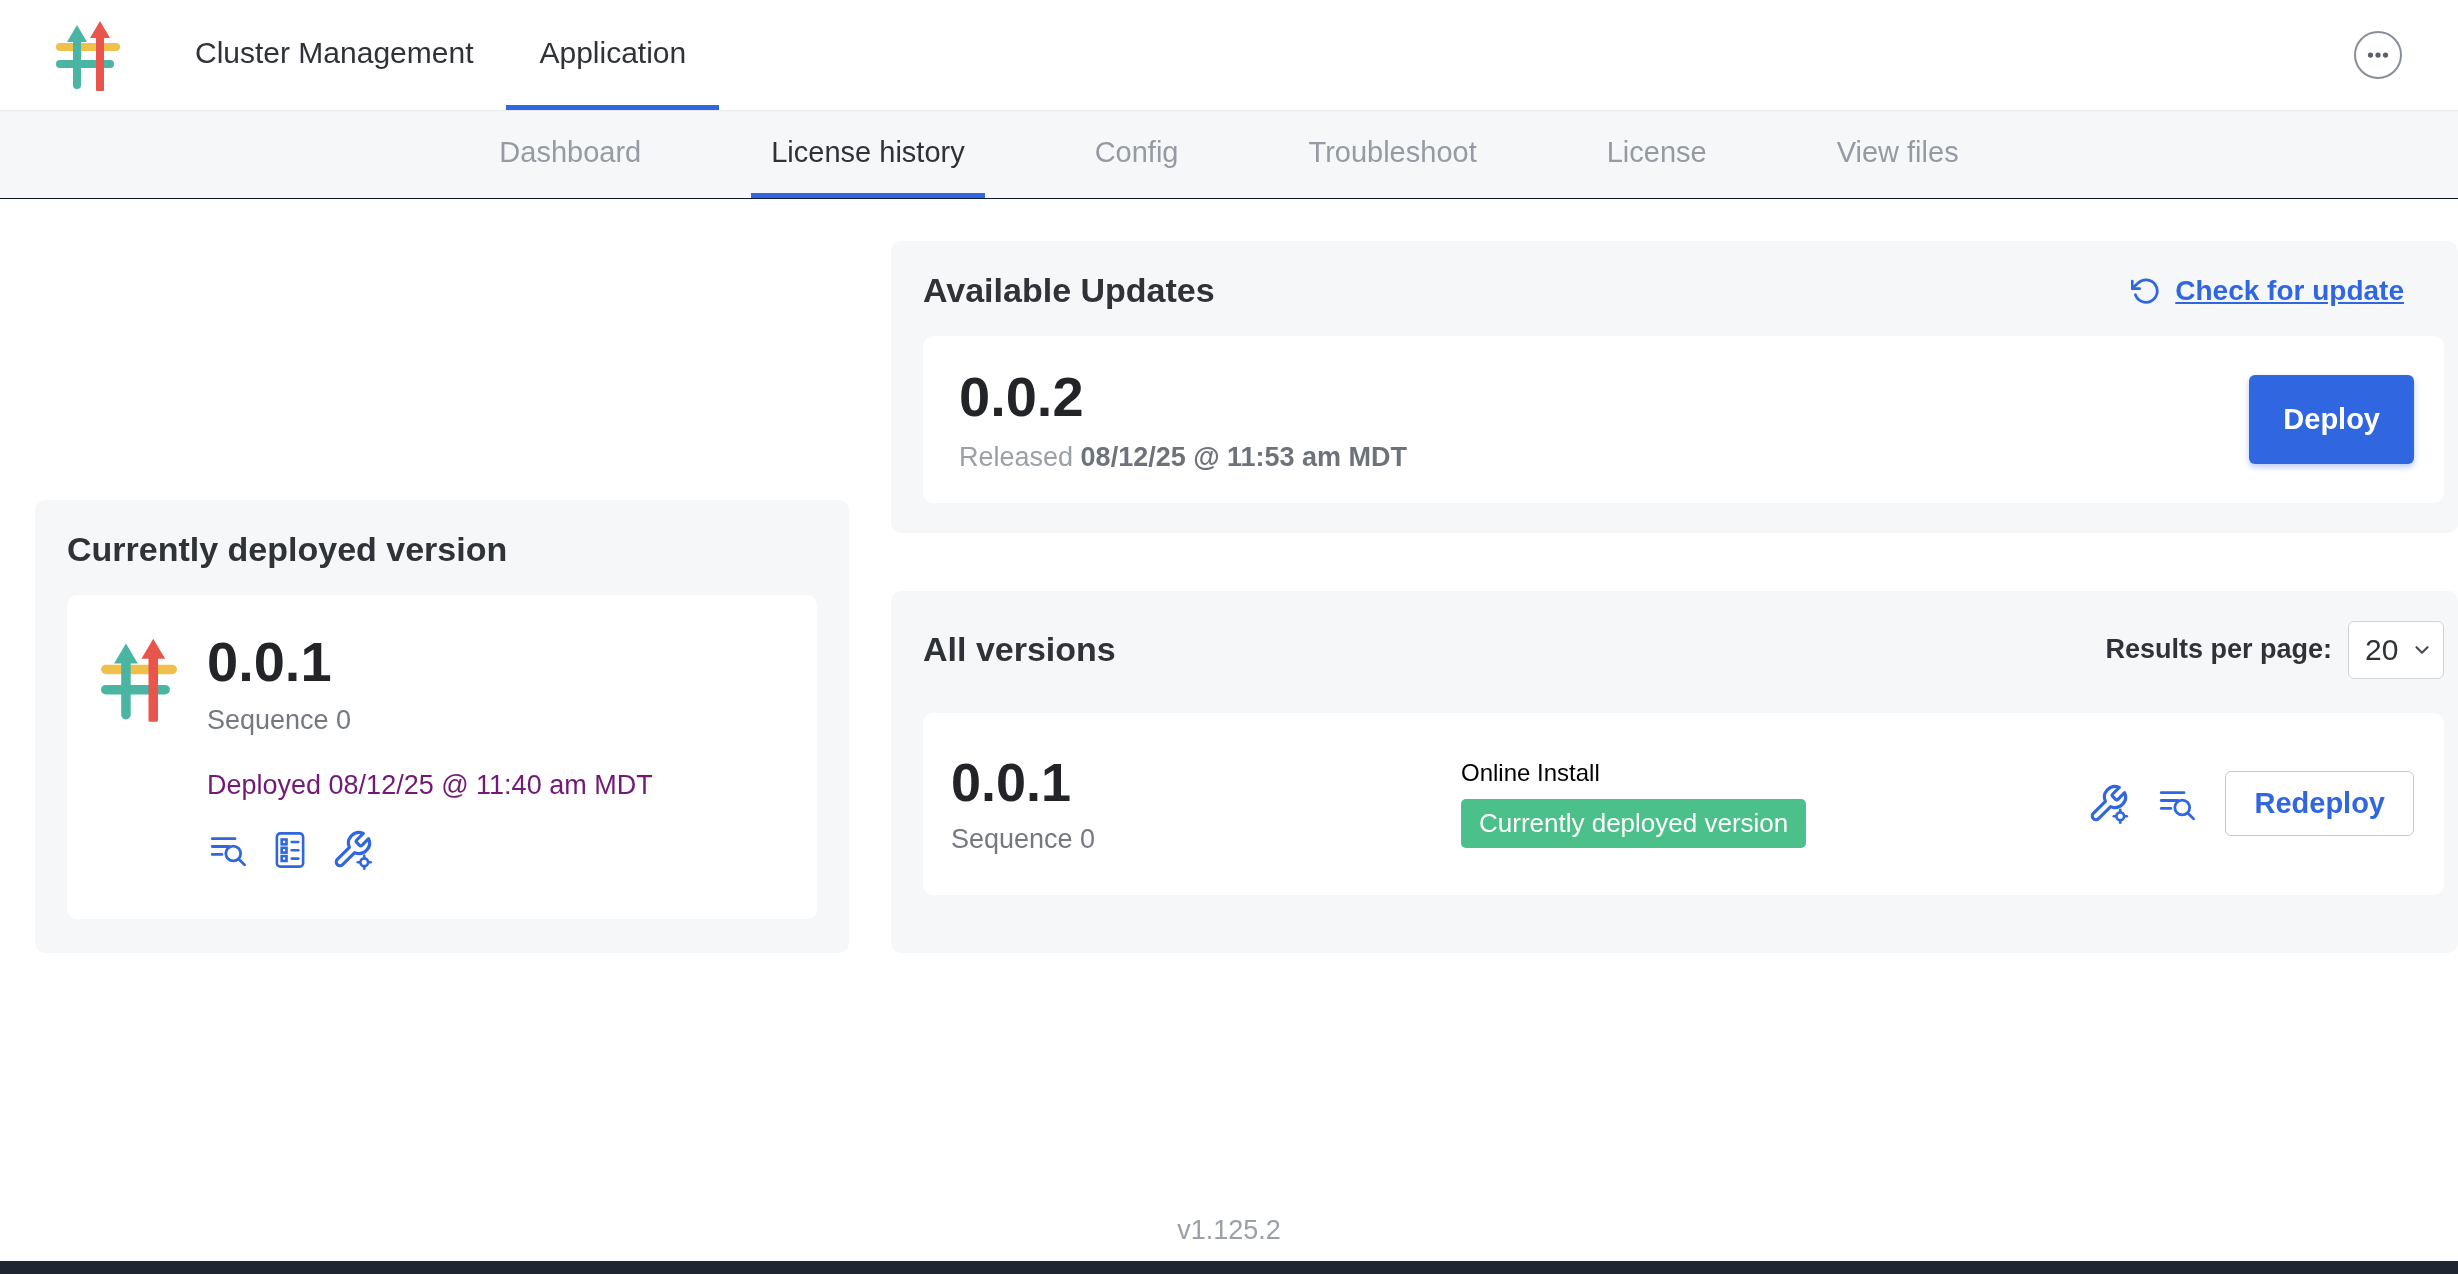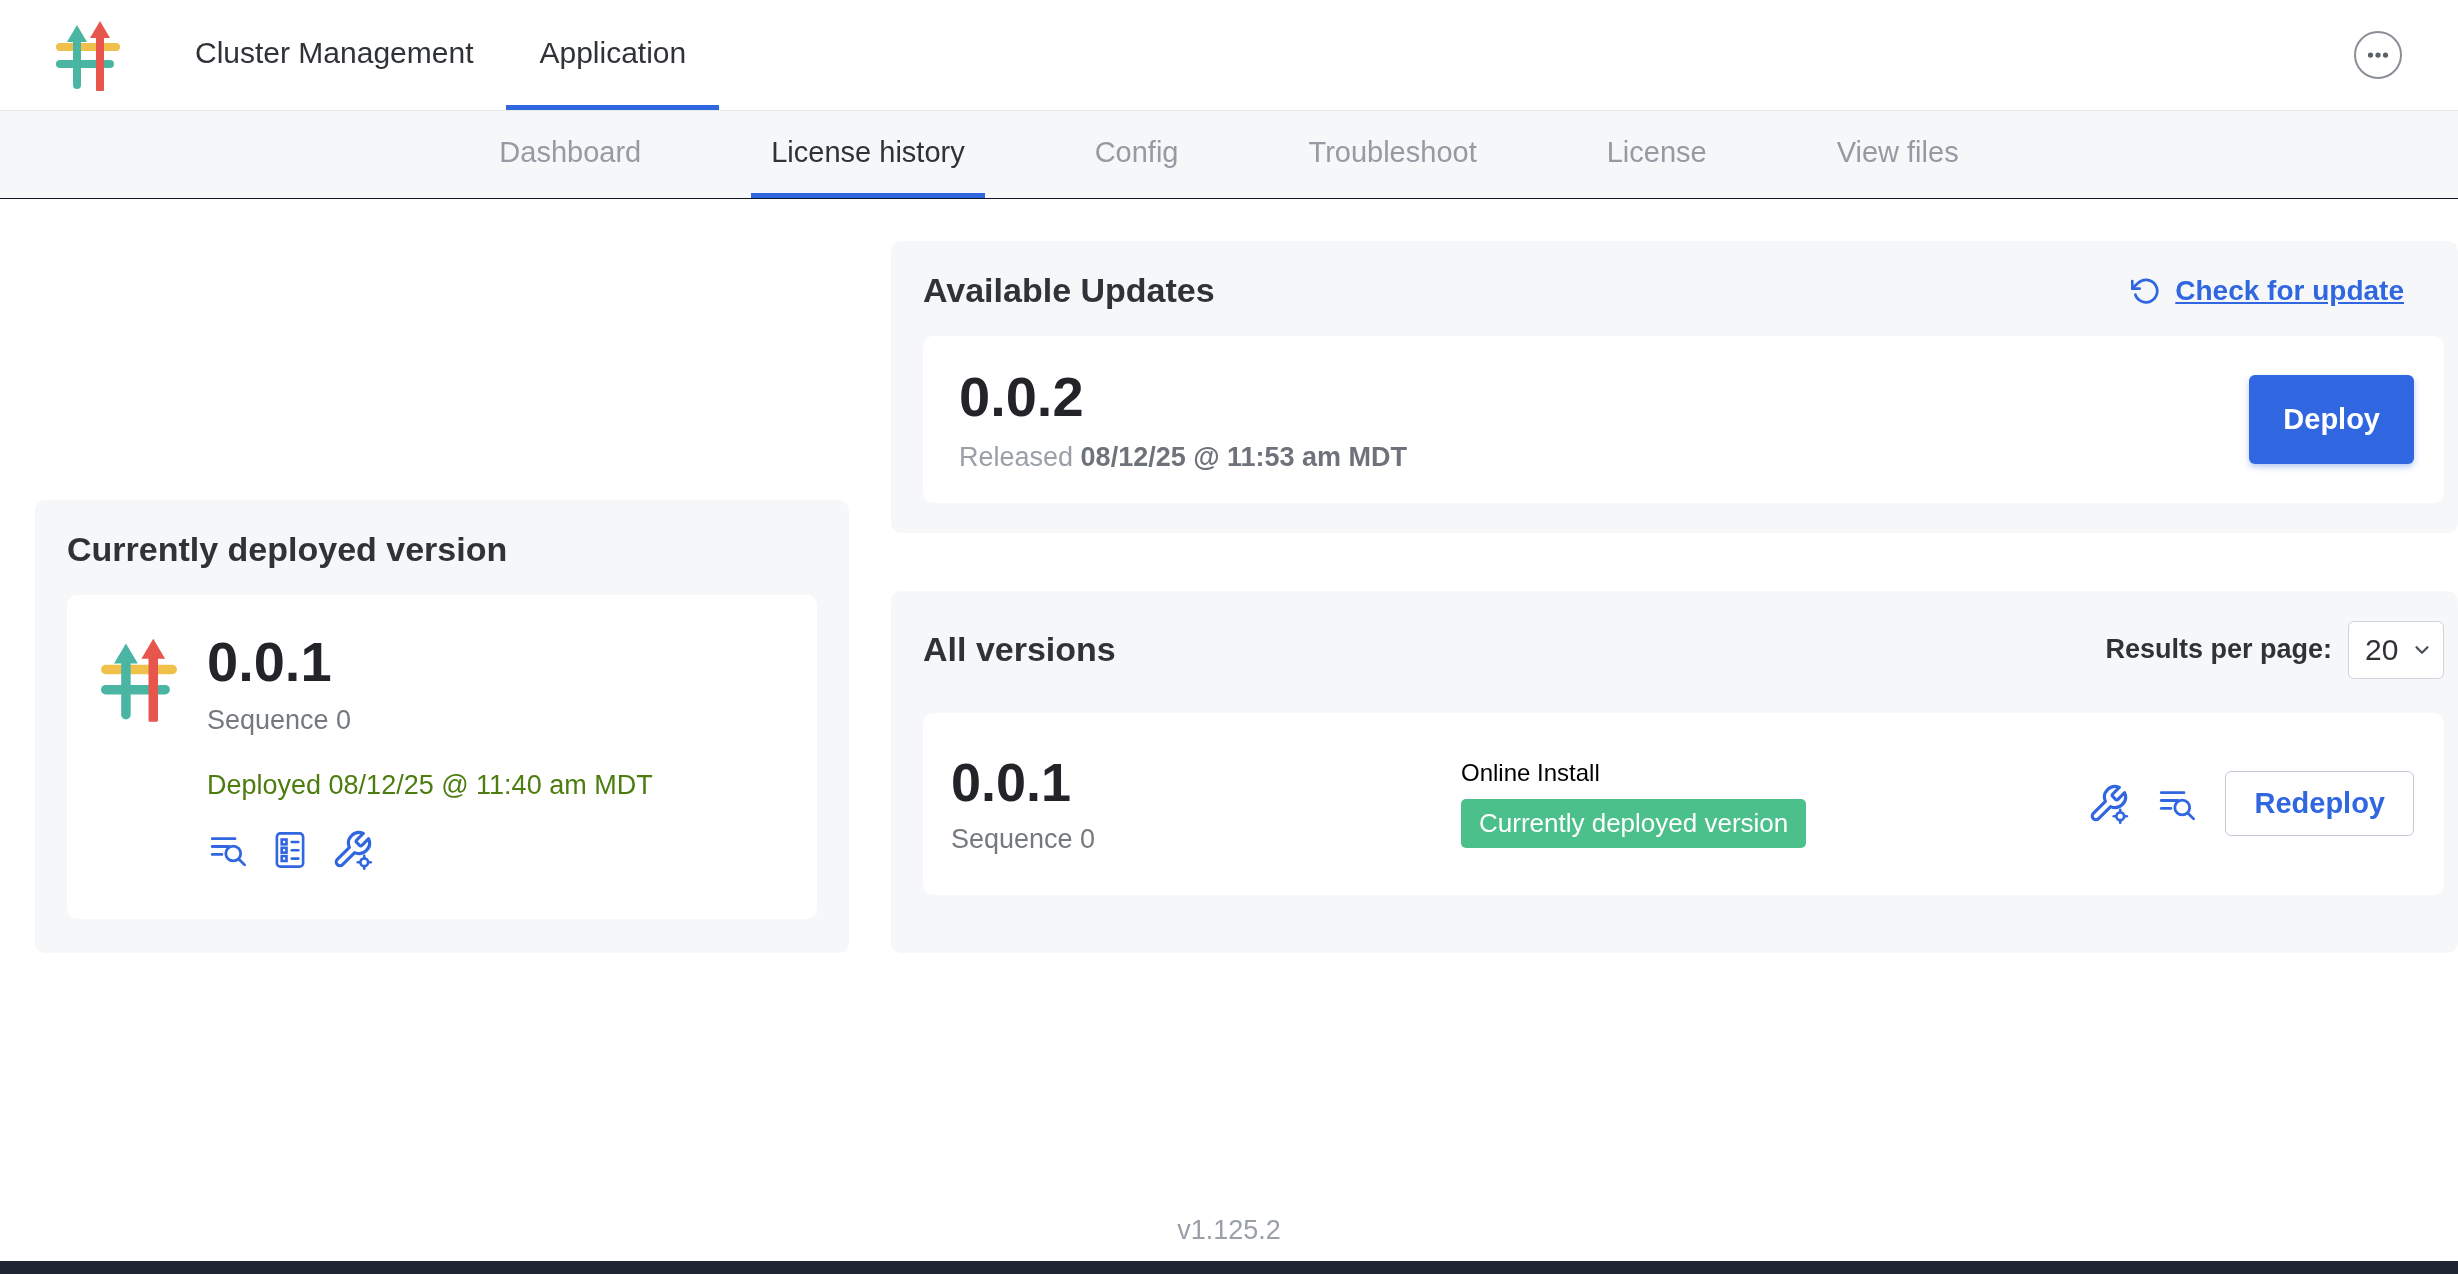--- a/index.html
+++ b/index.html
@@ -38,21 +38,21 @@
 
   .deployed-card { width:814px; height:453px; padding:30px 32px; flex:none; }
   .deployed-inner { margin-top:26px; background:#fff; border-radius:10px;
                     padding:36px 34px; display:flex; height:324px; }
   .big-logo { width:76px; height:96px; flex:none; }
   .big-logo svg { width:100%; height:100%; display:block; }
   .deployed-info { margin-left:30px; }
   .version-lg { font-size:56px; font-weight:700; color:#222428; line-height:1.1; }
   .version-md { font-size:54px; font-weight:700; color:#222428; line-height:1.1; }
   .seq { margin-top:12px; font-size:27px; color:#74787f; }
-  .timestamp { margin-top:34px; font-size:27px; color:#4d7c0f; }
+  .timestamp { margin-top:34px; font-size:27px; color:#701a75; }
   .icon-row { margin-top:28px; display:flex; align-items:center; gap:20px; }
   .icon-btn { width:42px; height:42px; padding:0; border:none; background:none;
               cursor:pointer; color:#3066e0; }
   .icon-btn svg { width:100%; height:100%; display:block; }
 
   .right-col { flex:1; margin-left:42px; min-width:0; display:flex; flex-direction:column; }
 
   .updates-card { padding:30px 14px 30px 32px; }
   .card-head { display:flex; align-items:center; justify-content:space-between; }
   .updates-card .card-head { padding-right:40px; }

